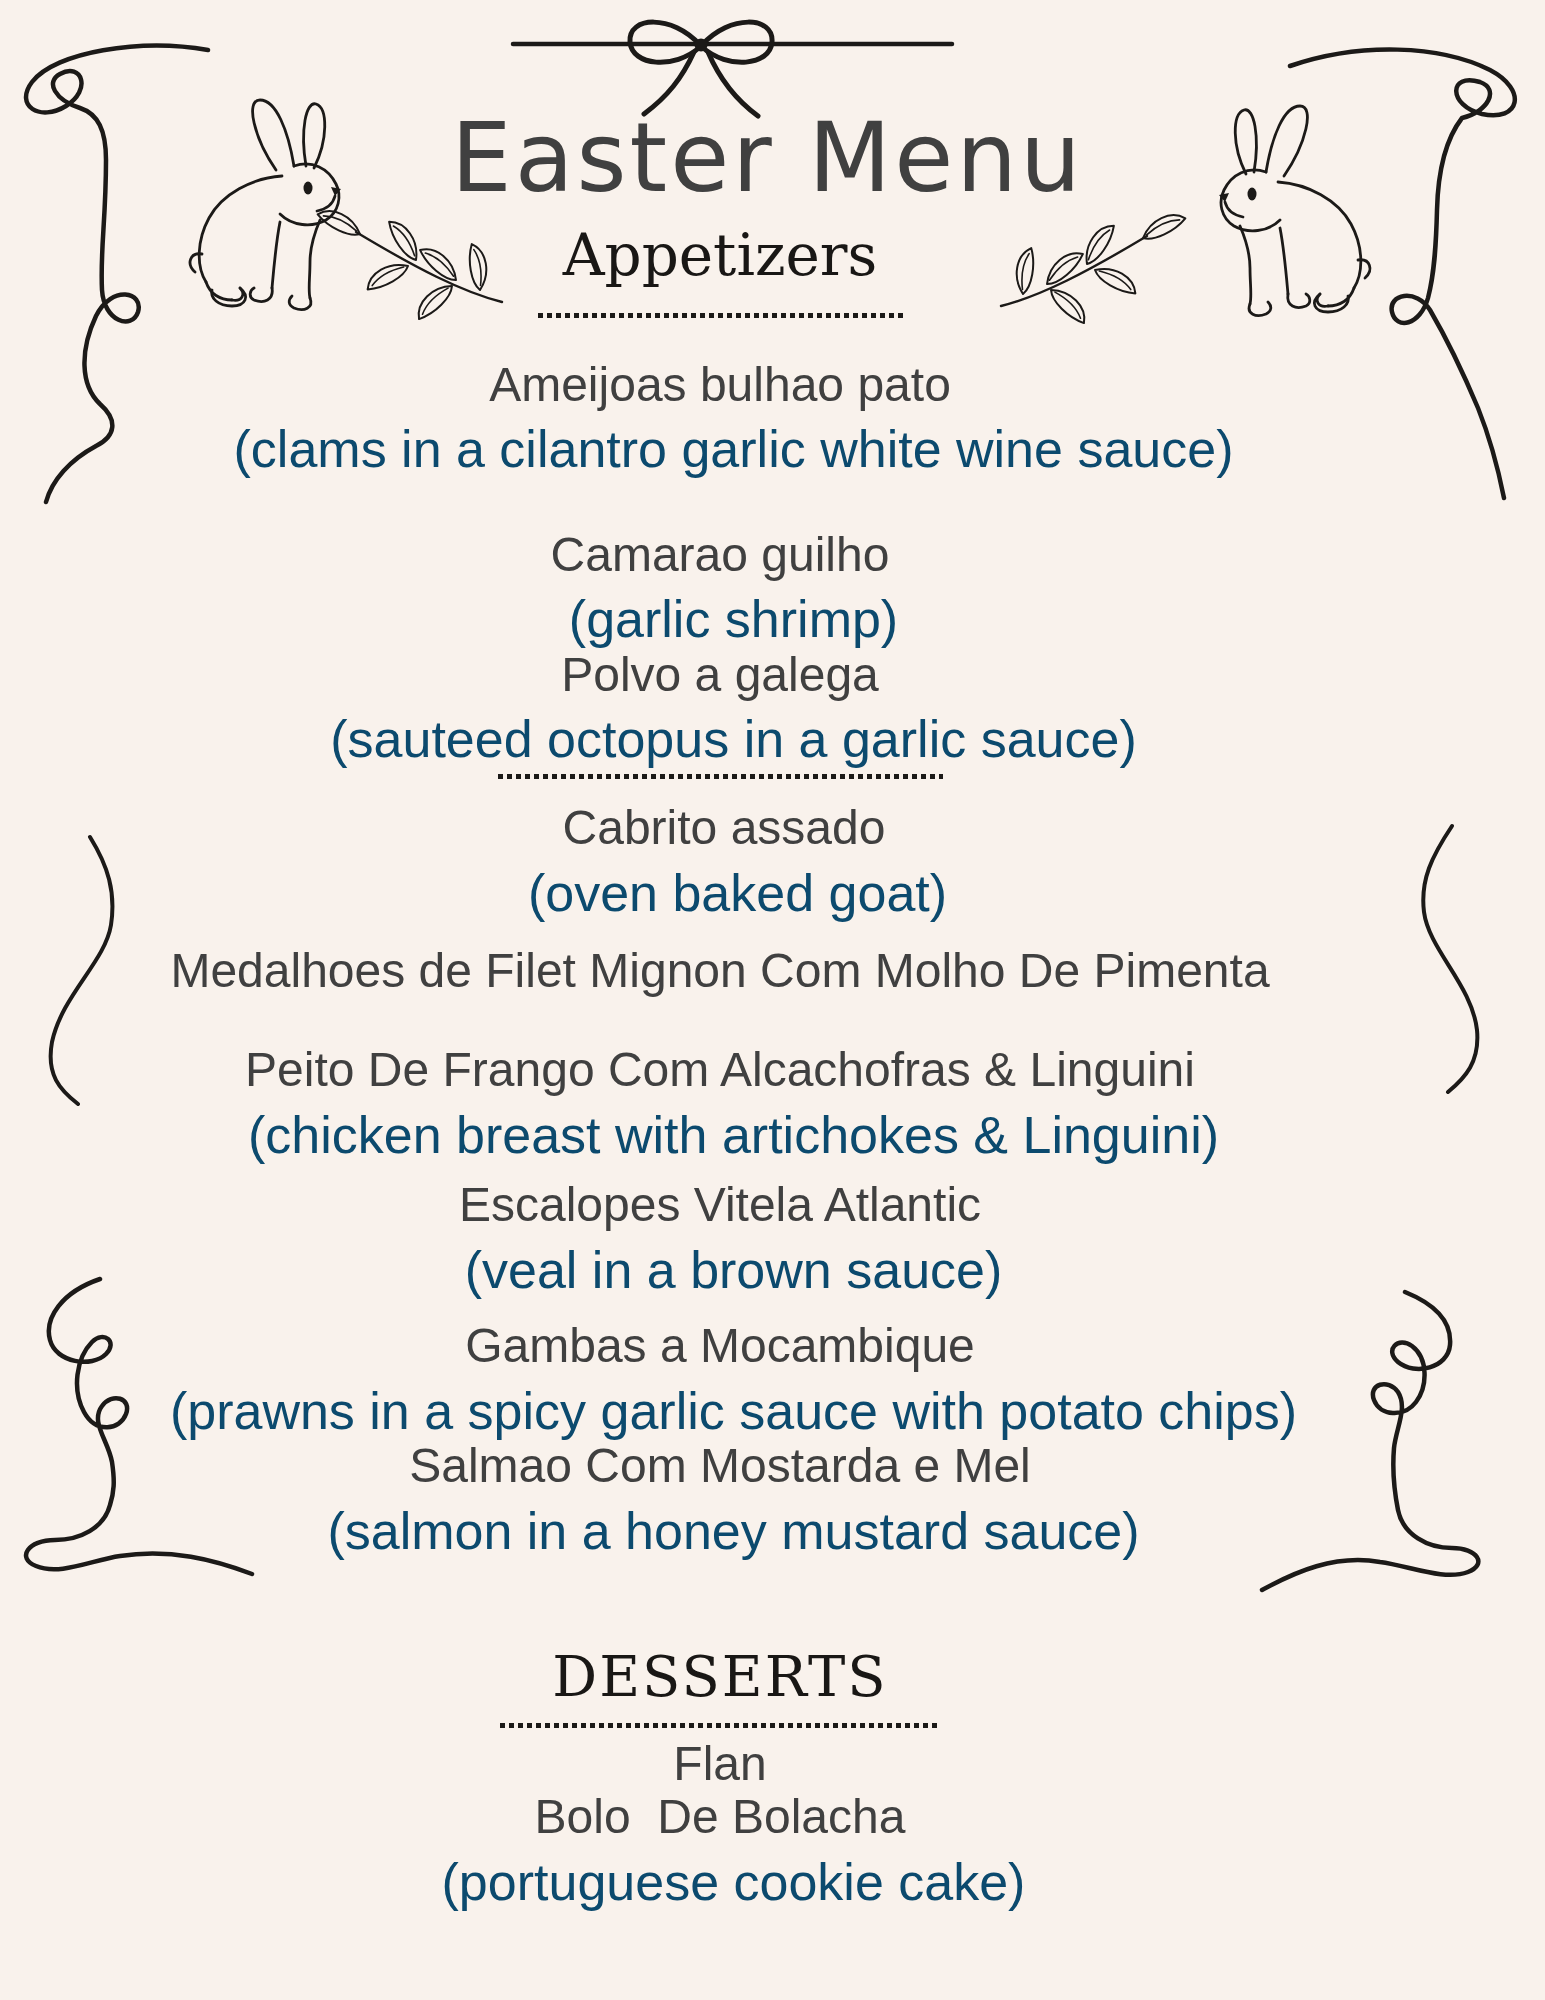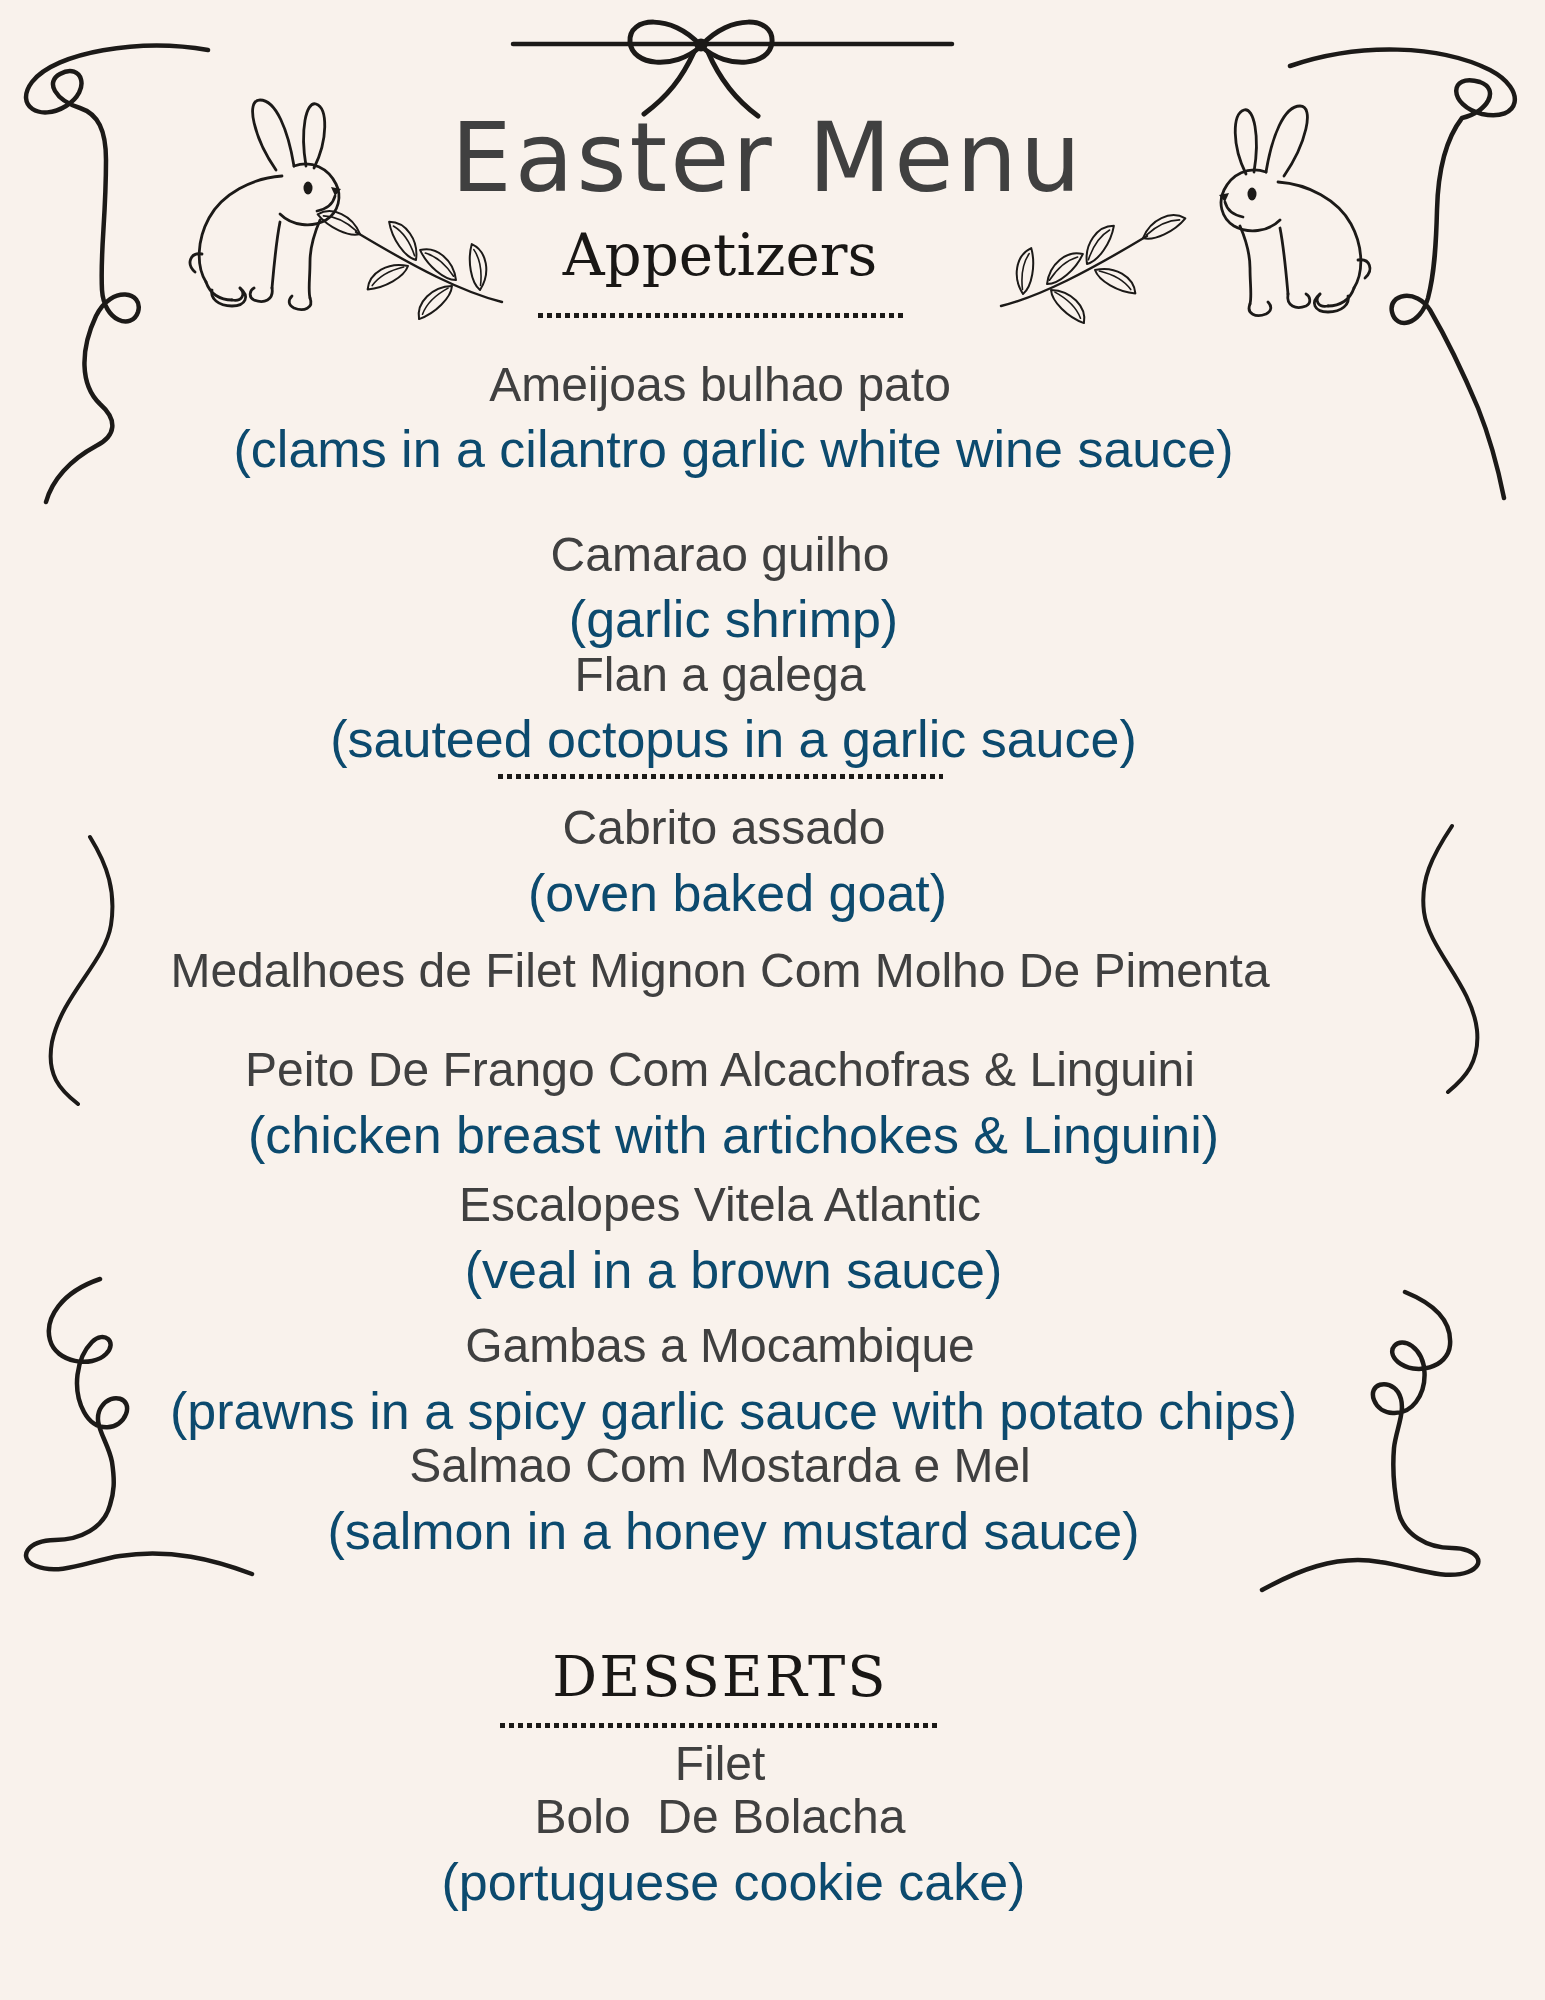--- a/index.html
+++ b/index.html
@@ -174,21 +174,21 @@
     <div class="dotted-divider"></div>
     <div class="item">
       <div class="item-name">Ameijoas bulhao pato</div>
       <div class="item-desc">(clams in a cilantro garlic white wine sauce)</div>
     </div>
     <div class="item">
       <div class="item-name">Camarao guilho</div>
       <div class="item-desc">(garlic shrimp)</div>
     </div>
     <div class="item">
-      <div class="item-name">Flan a galega</div>
+      <div class="item-name">Polvo a galega</div>
       <div class="item-desc">(sauteed octopus in a garlic sauce)</div>
     </div>
   </section>
 
   <section class="menu-section sec-entrees">
     <div class="dotted-divider"></div>
     <div class="item">
       <div class="item-name">Cabrito assado</div>
       <div class="item-desc">(oven baked goat)</div>
     </div>
@@ -210,21 +210,21 @@
     <div class="item">
       <div class="item-name">Salmao Com Mostarda e Mel</div>
       <div class="item-desc">(salmon in a honey mustard sauce)</div>
     </div>
   </section>
 
   <section class="menu-section sec-desserts">
     <h2 class="section-heading">DESSERTS</h2>
     <div class="dotted-divider"></div>
     <div class="item">
-      <div class="item-name">Filet</div>
+      <div class="item-name">Flan</div>
 
     </div>
     <div class="item">
       <div class="item-name">Bolo  De Bolacha</div>
       <div class="item-desc">(portuguese cookie cake)</div>
     </div>
   </section>
 
 </div>
 

